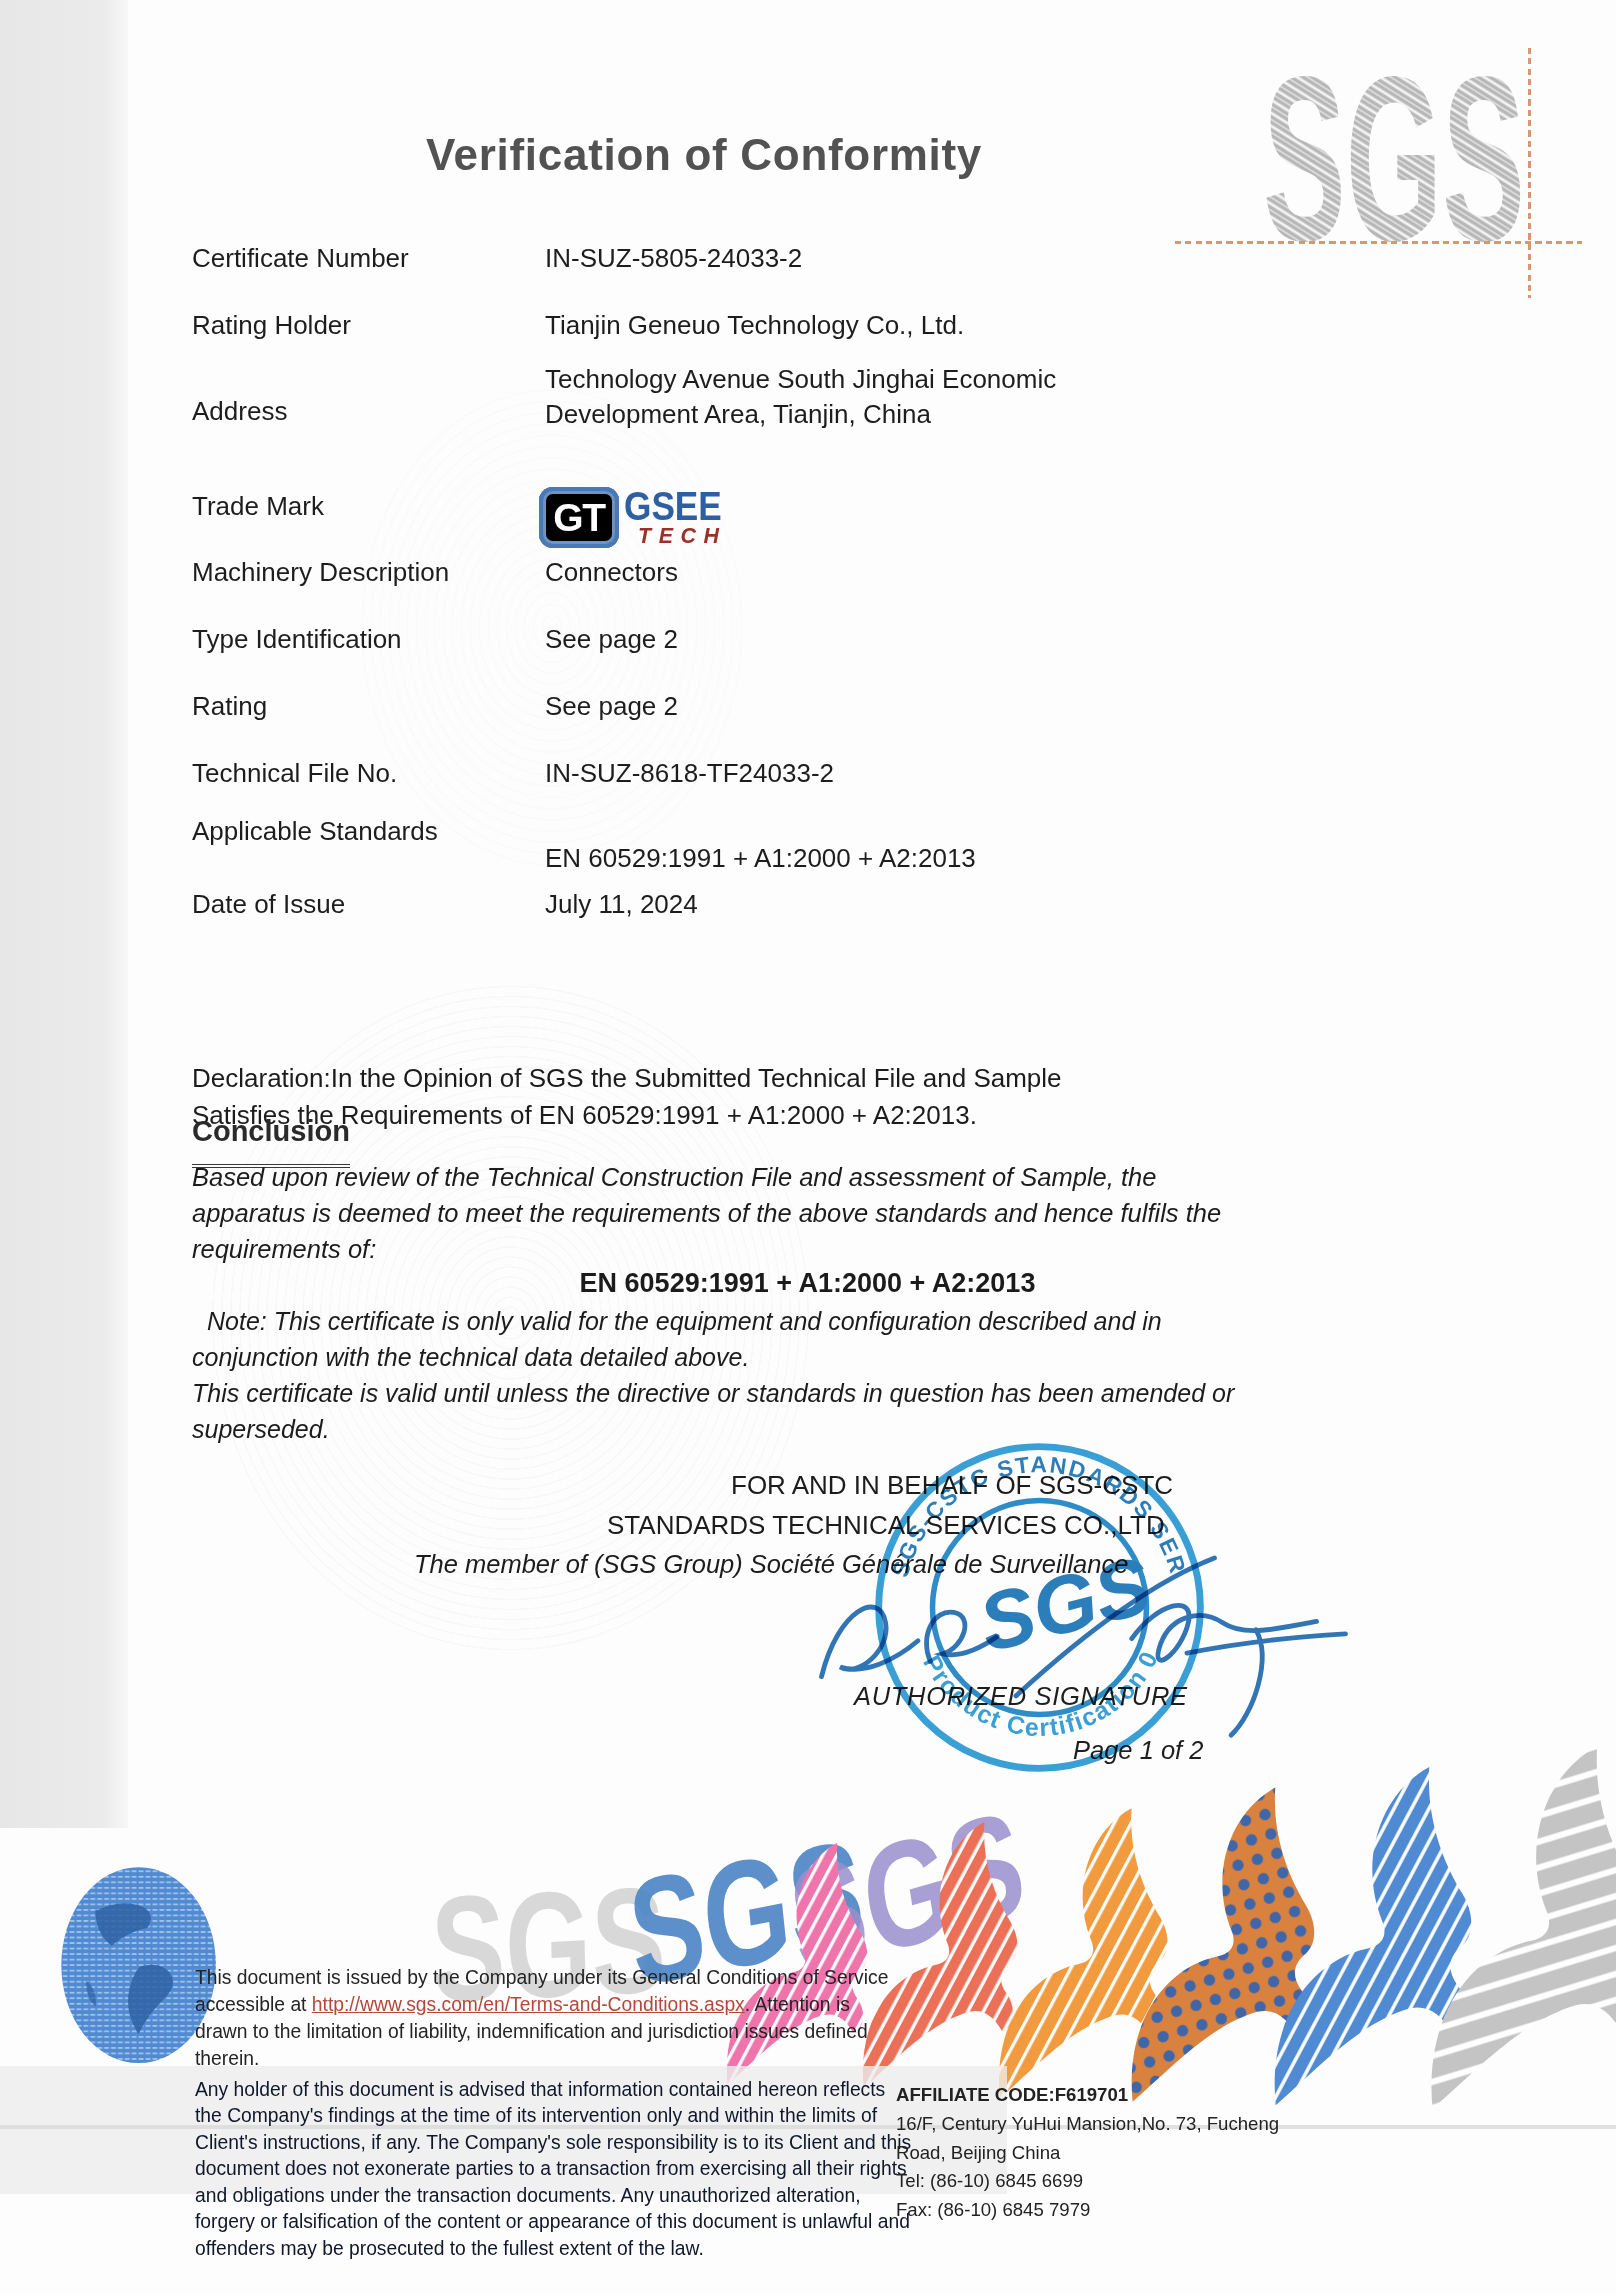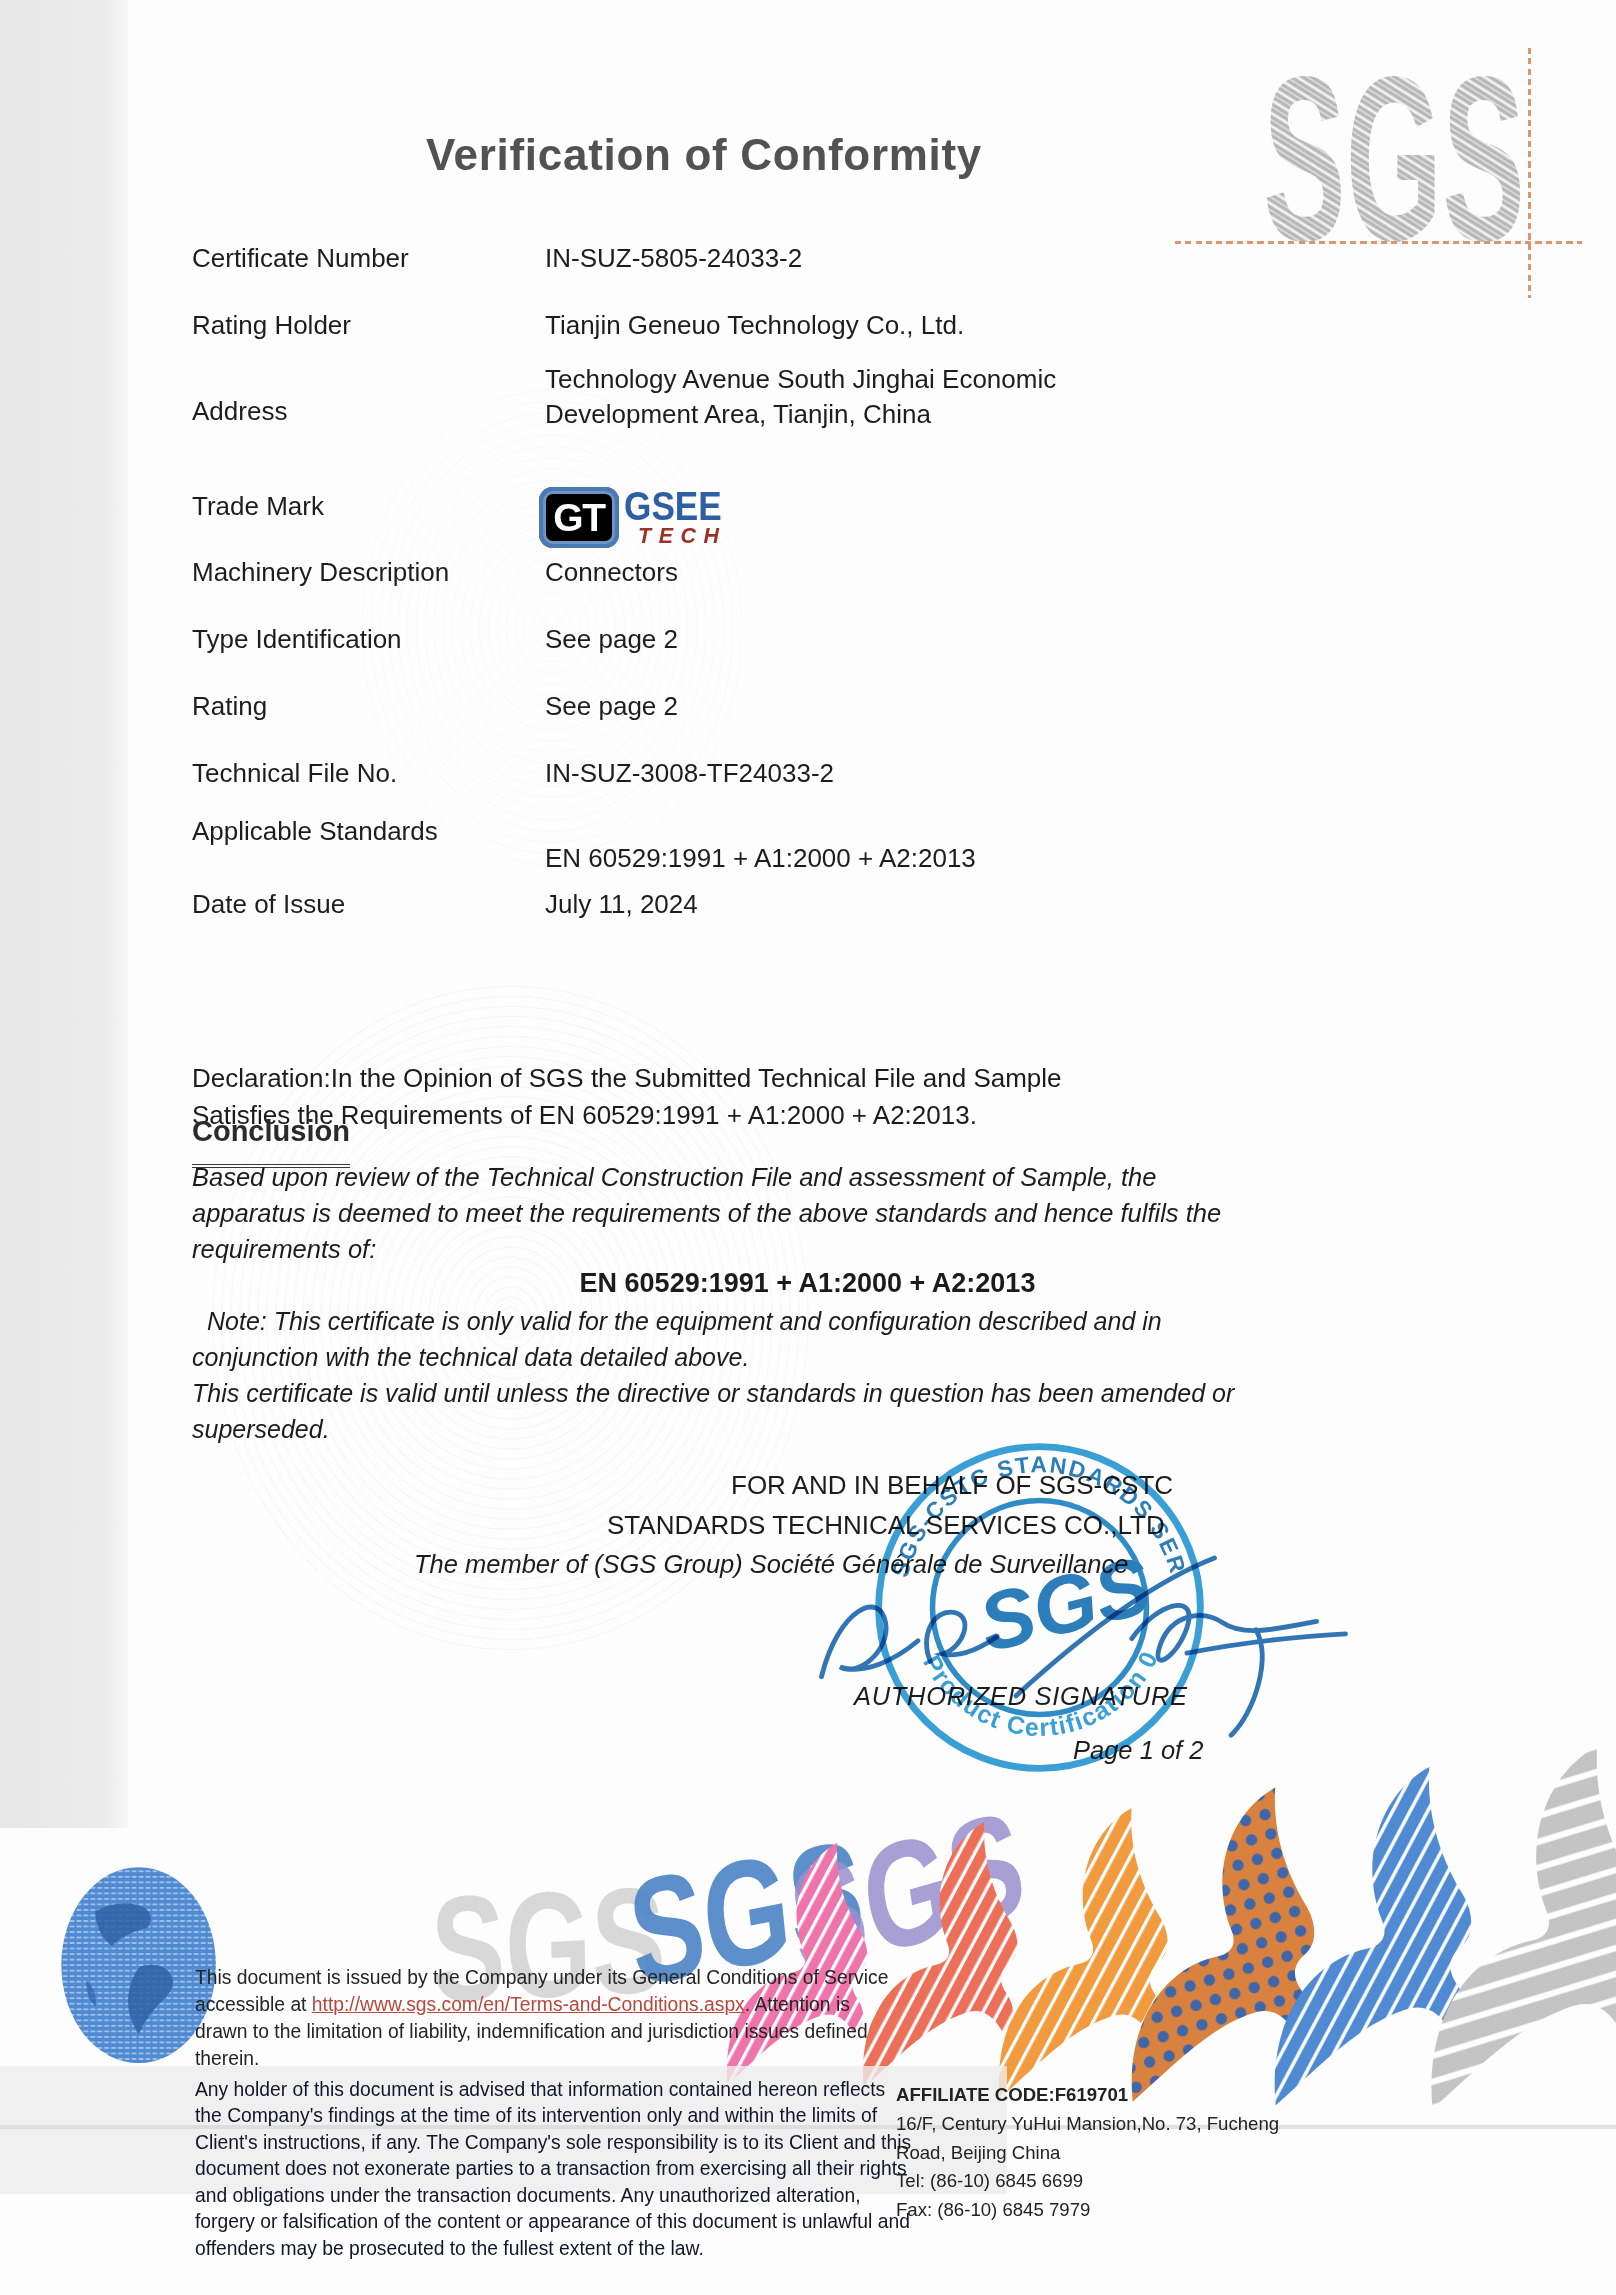--- a/index.html
+++ b/index.html
@@ -147,21 +147,21 @@
   <div class="flabel" style="top:557px">Machinery Description</div>
   <div class="fvalue" style="top:557px">Connectors</div>
 
   <div class="flabel" style="top:624px">Type Identification</div>
   <div class="fvalue" style="top:624px">See page 2</div>
 
   <div class="flabel" style="top:691px">Rating</div>
   <div class="fvalue" style="top:691px">See page 2</div>
 
   <div class="flabel" style="top:758px">Technical File No.</div>
-  <div class="fvalue" style="top:758px">IN-SUZ-3008-TF24033-2</div>
+  <div class="fvalue" style="top:758px">IN-SUZ-8618-TF24033-2</div>
 
   <div class="flabel" style="top:816px">Applicable Standards</div>
   <div class="fvalue" style="top:843px">EN 60529:1991 + A1:2000 + A2:2013</div>
 
   <div class="flabel" style="top:889px">Date of Issue</div>
   <div class="fvalue" style="top:889px">July 11, 2024</div>
 
   <div class="para decl">Declaration:In the Opinion of SGS the Submitted Technical File and Sample Satisfies the Requirements of EN 60529:1991 + A1:2000 + A2:2013.</div>
 
   <div class="concl-h">Conclusion</div>

